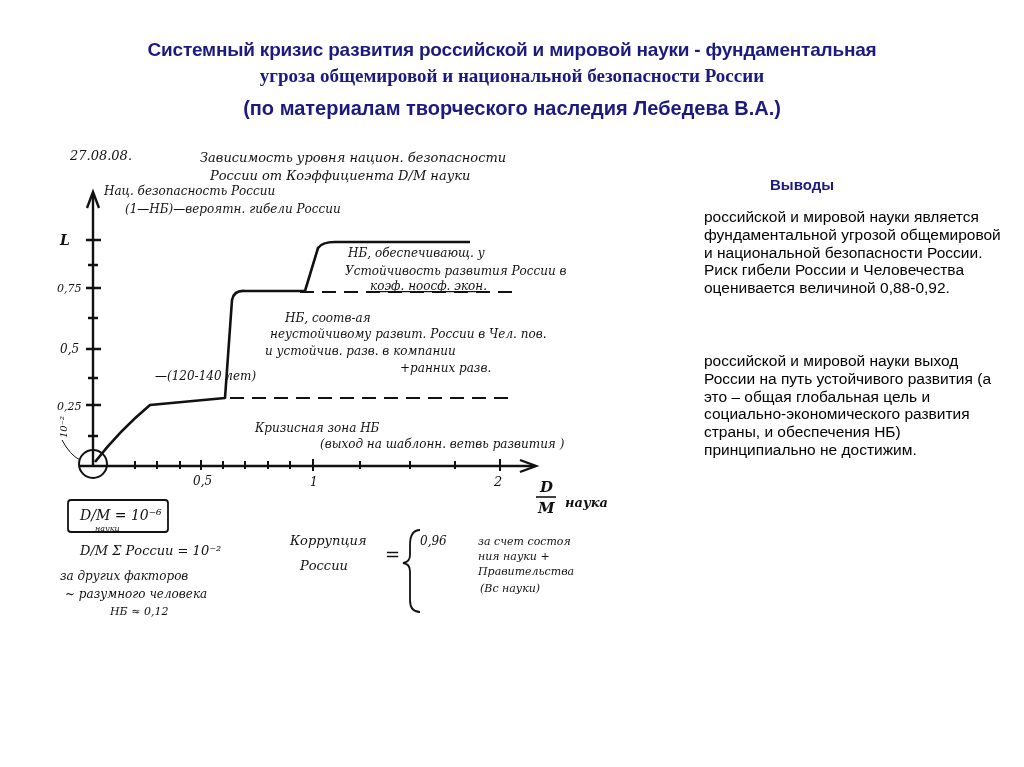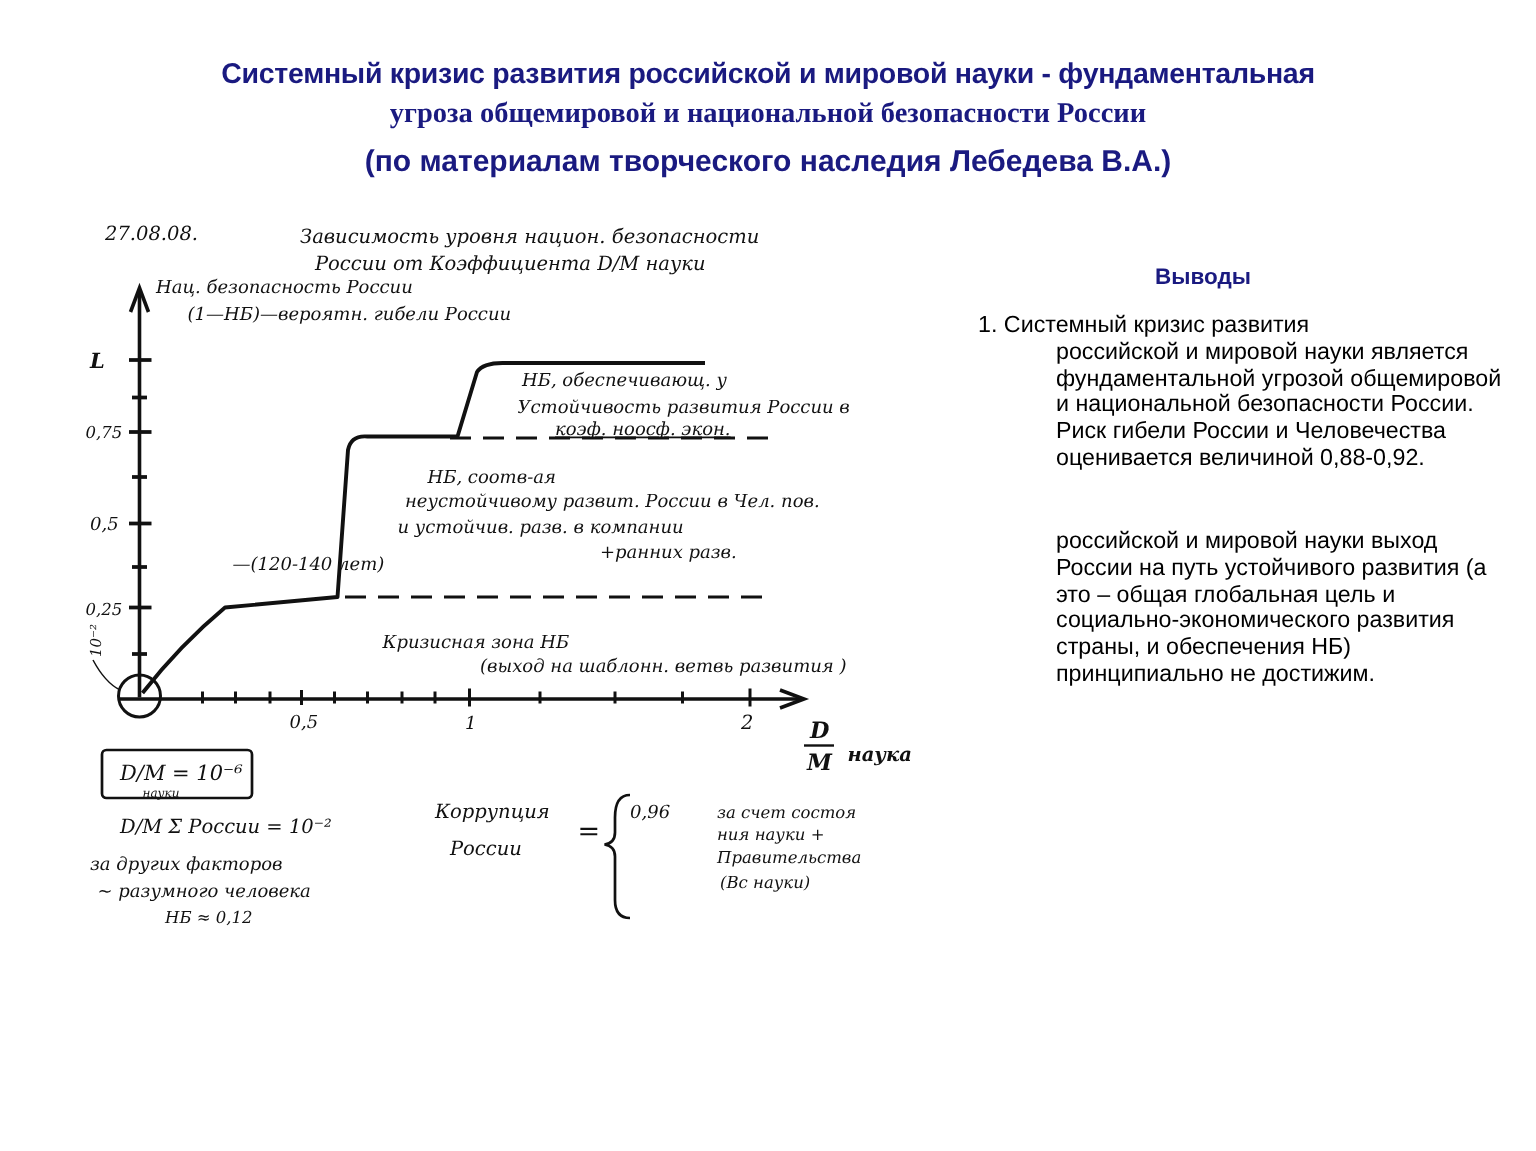--- a/index.html
+++ b/index.html
@@ -111,18 +111,17 @@
   <path d="M 420 530 Q 410 530 410 545 L 410 555 Q 410 562 403 563 Q 410 564 410 571 L 410 600 Q 410 612 420 612" stroke="#111" stroke-width="1.8" fill="none"></path>
   <text class="hw" x="420" y="545" font-size="12" font-style="normal">0,96</text>
   <text class="hw" x="478" y="545" font-size="11">за счет состоя</text>
   <text class="hw" x="478" y="560" font-size="11">ния науки +</text>
   <text class="hw" x="478" y="575" font-size="11">Правительства</text>
   <text class="hw" x="480" y="592" font-size="11">(Вс науки)</text>
 </svg>
 
 <div class="concl-h">Выводы</div>
 <div class="para p1">
-  <span class="lead">1. Системный кризис развития</span>
   <span class="rest">российской и мировой науки является фундаментальной  угрозой общемировой и национальной безопасности России. Риск гибели России и Человечества оценивается величиной 0,88-0,92.</span>
 </div>
 <div class="para p2">
   <span class="rest">российской и мировой науки выход России на путь устойчивого развития (а это – общая глобальная цель и социально-экономического развития страны, и обеспечения НБ) принципиально не достижим.</span>
 </div>
 
 </body></html>

